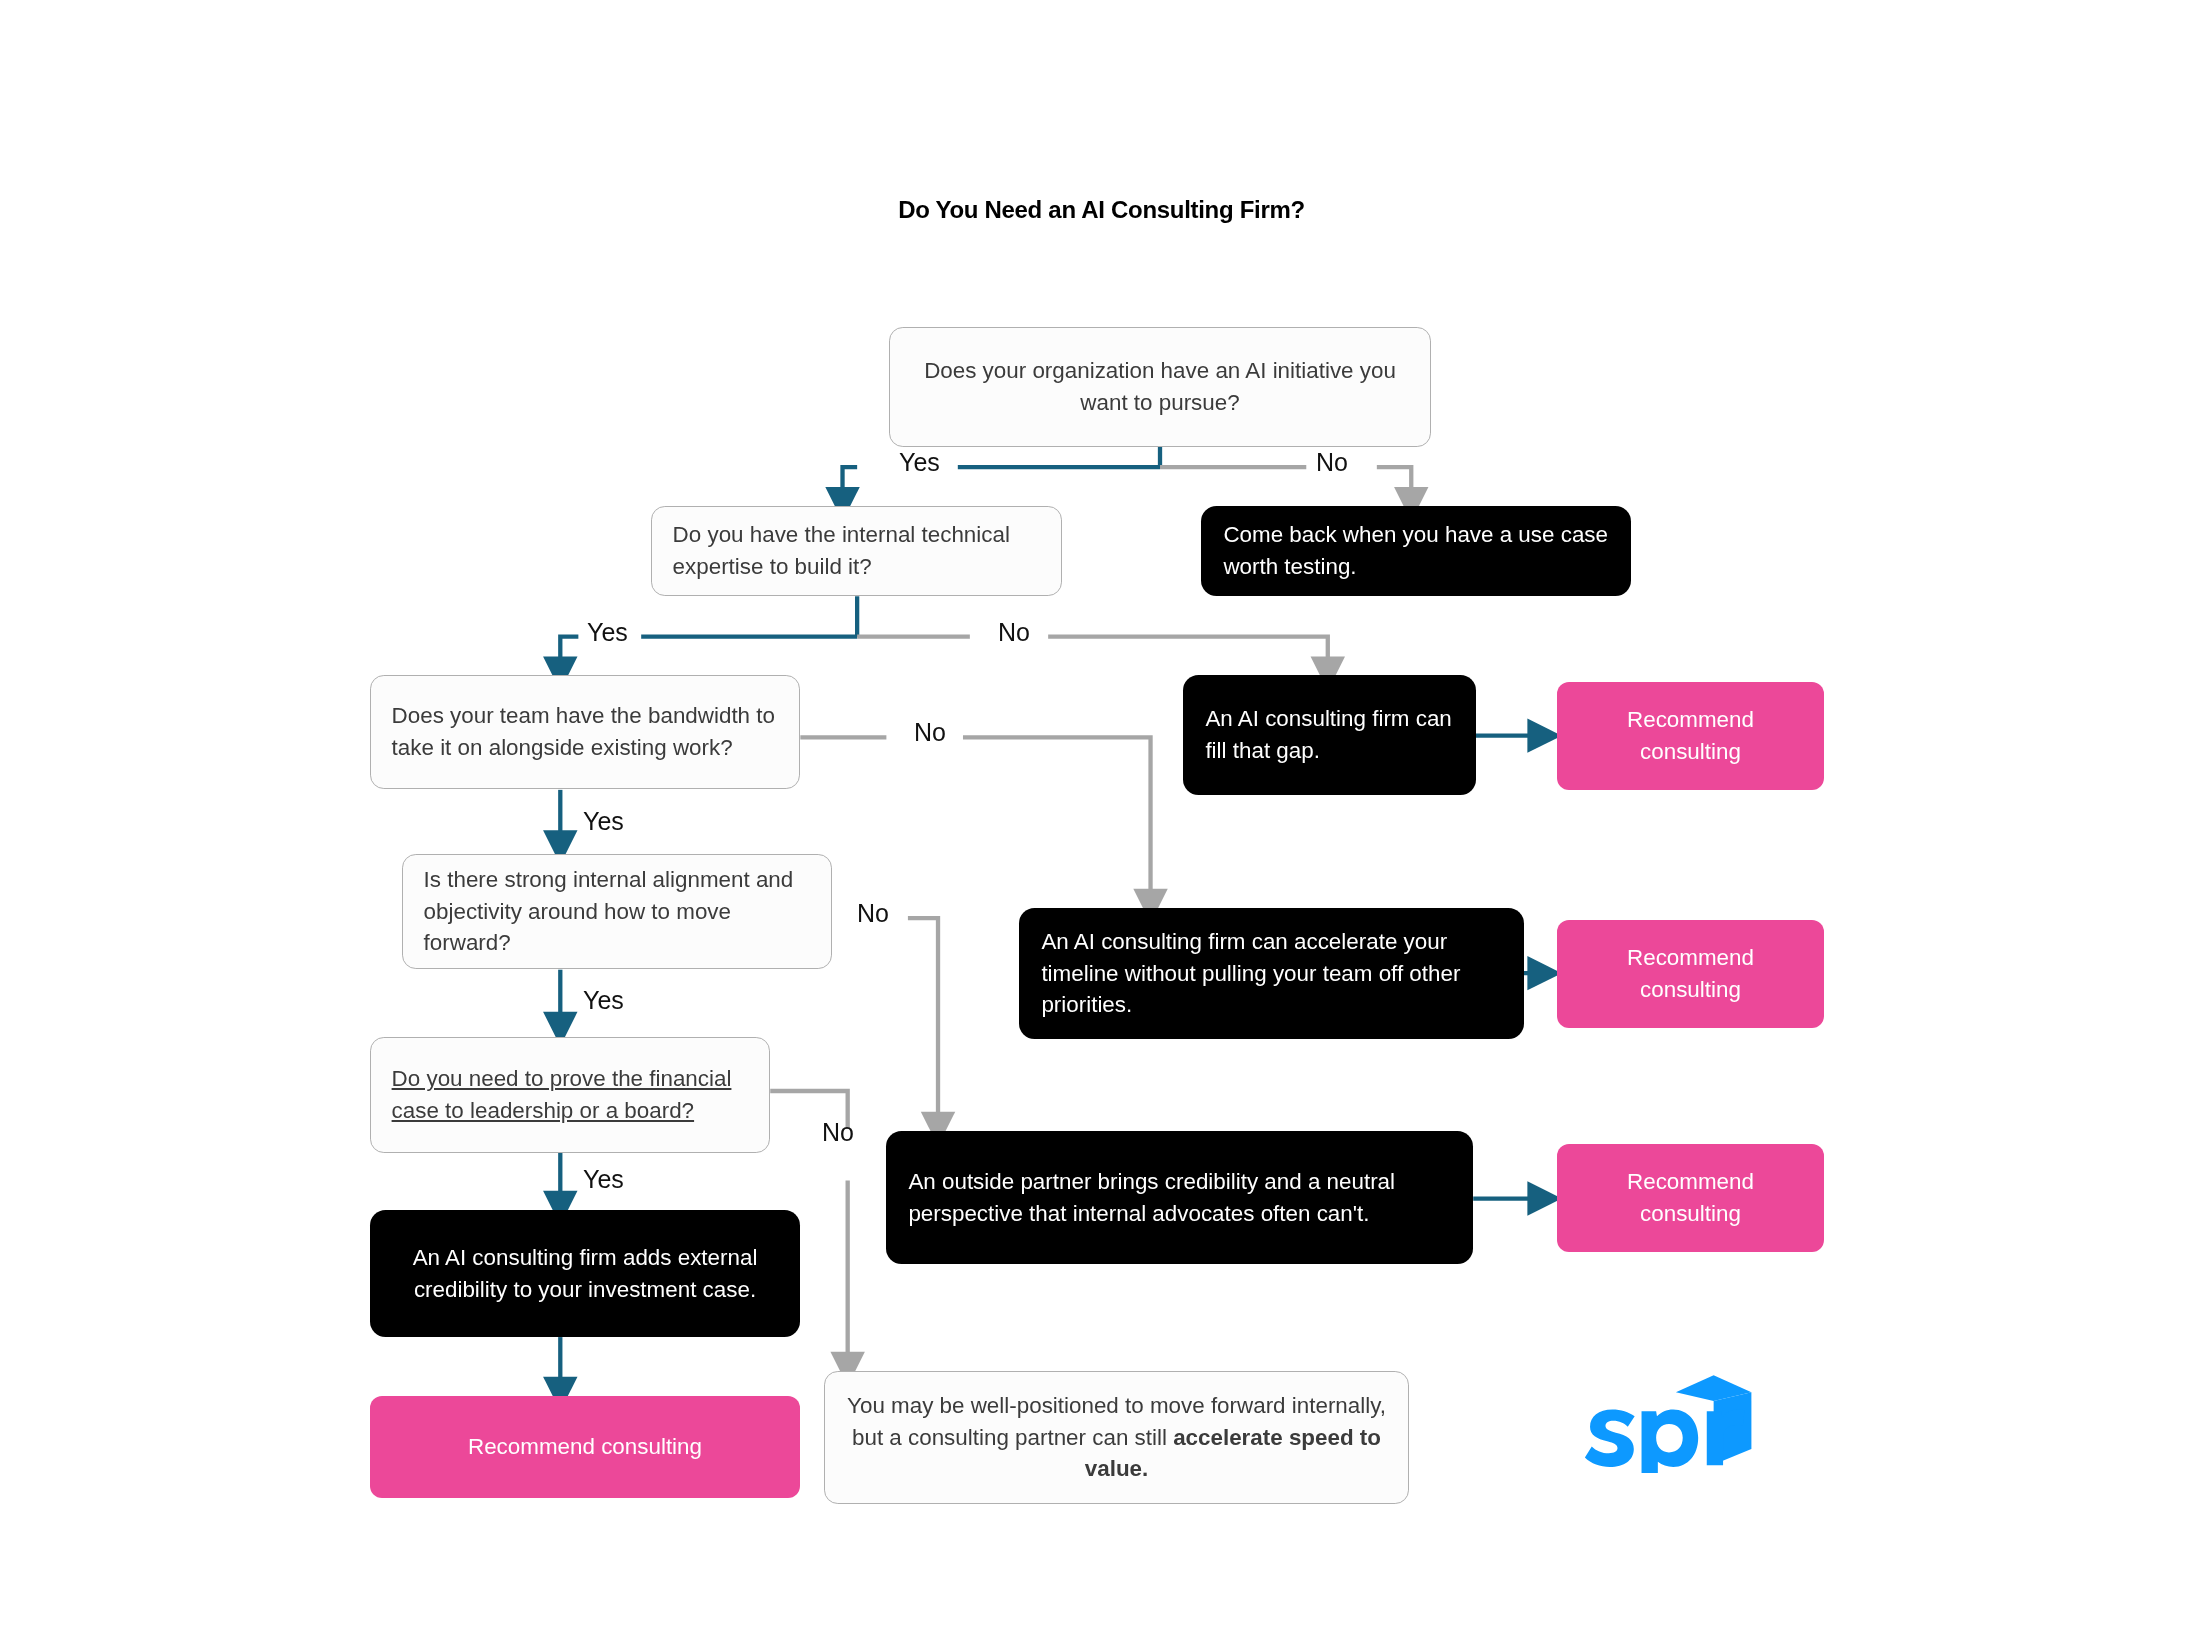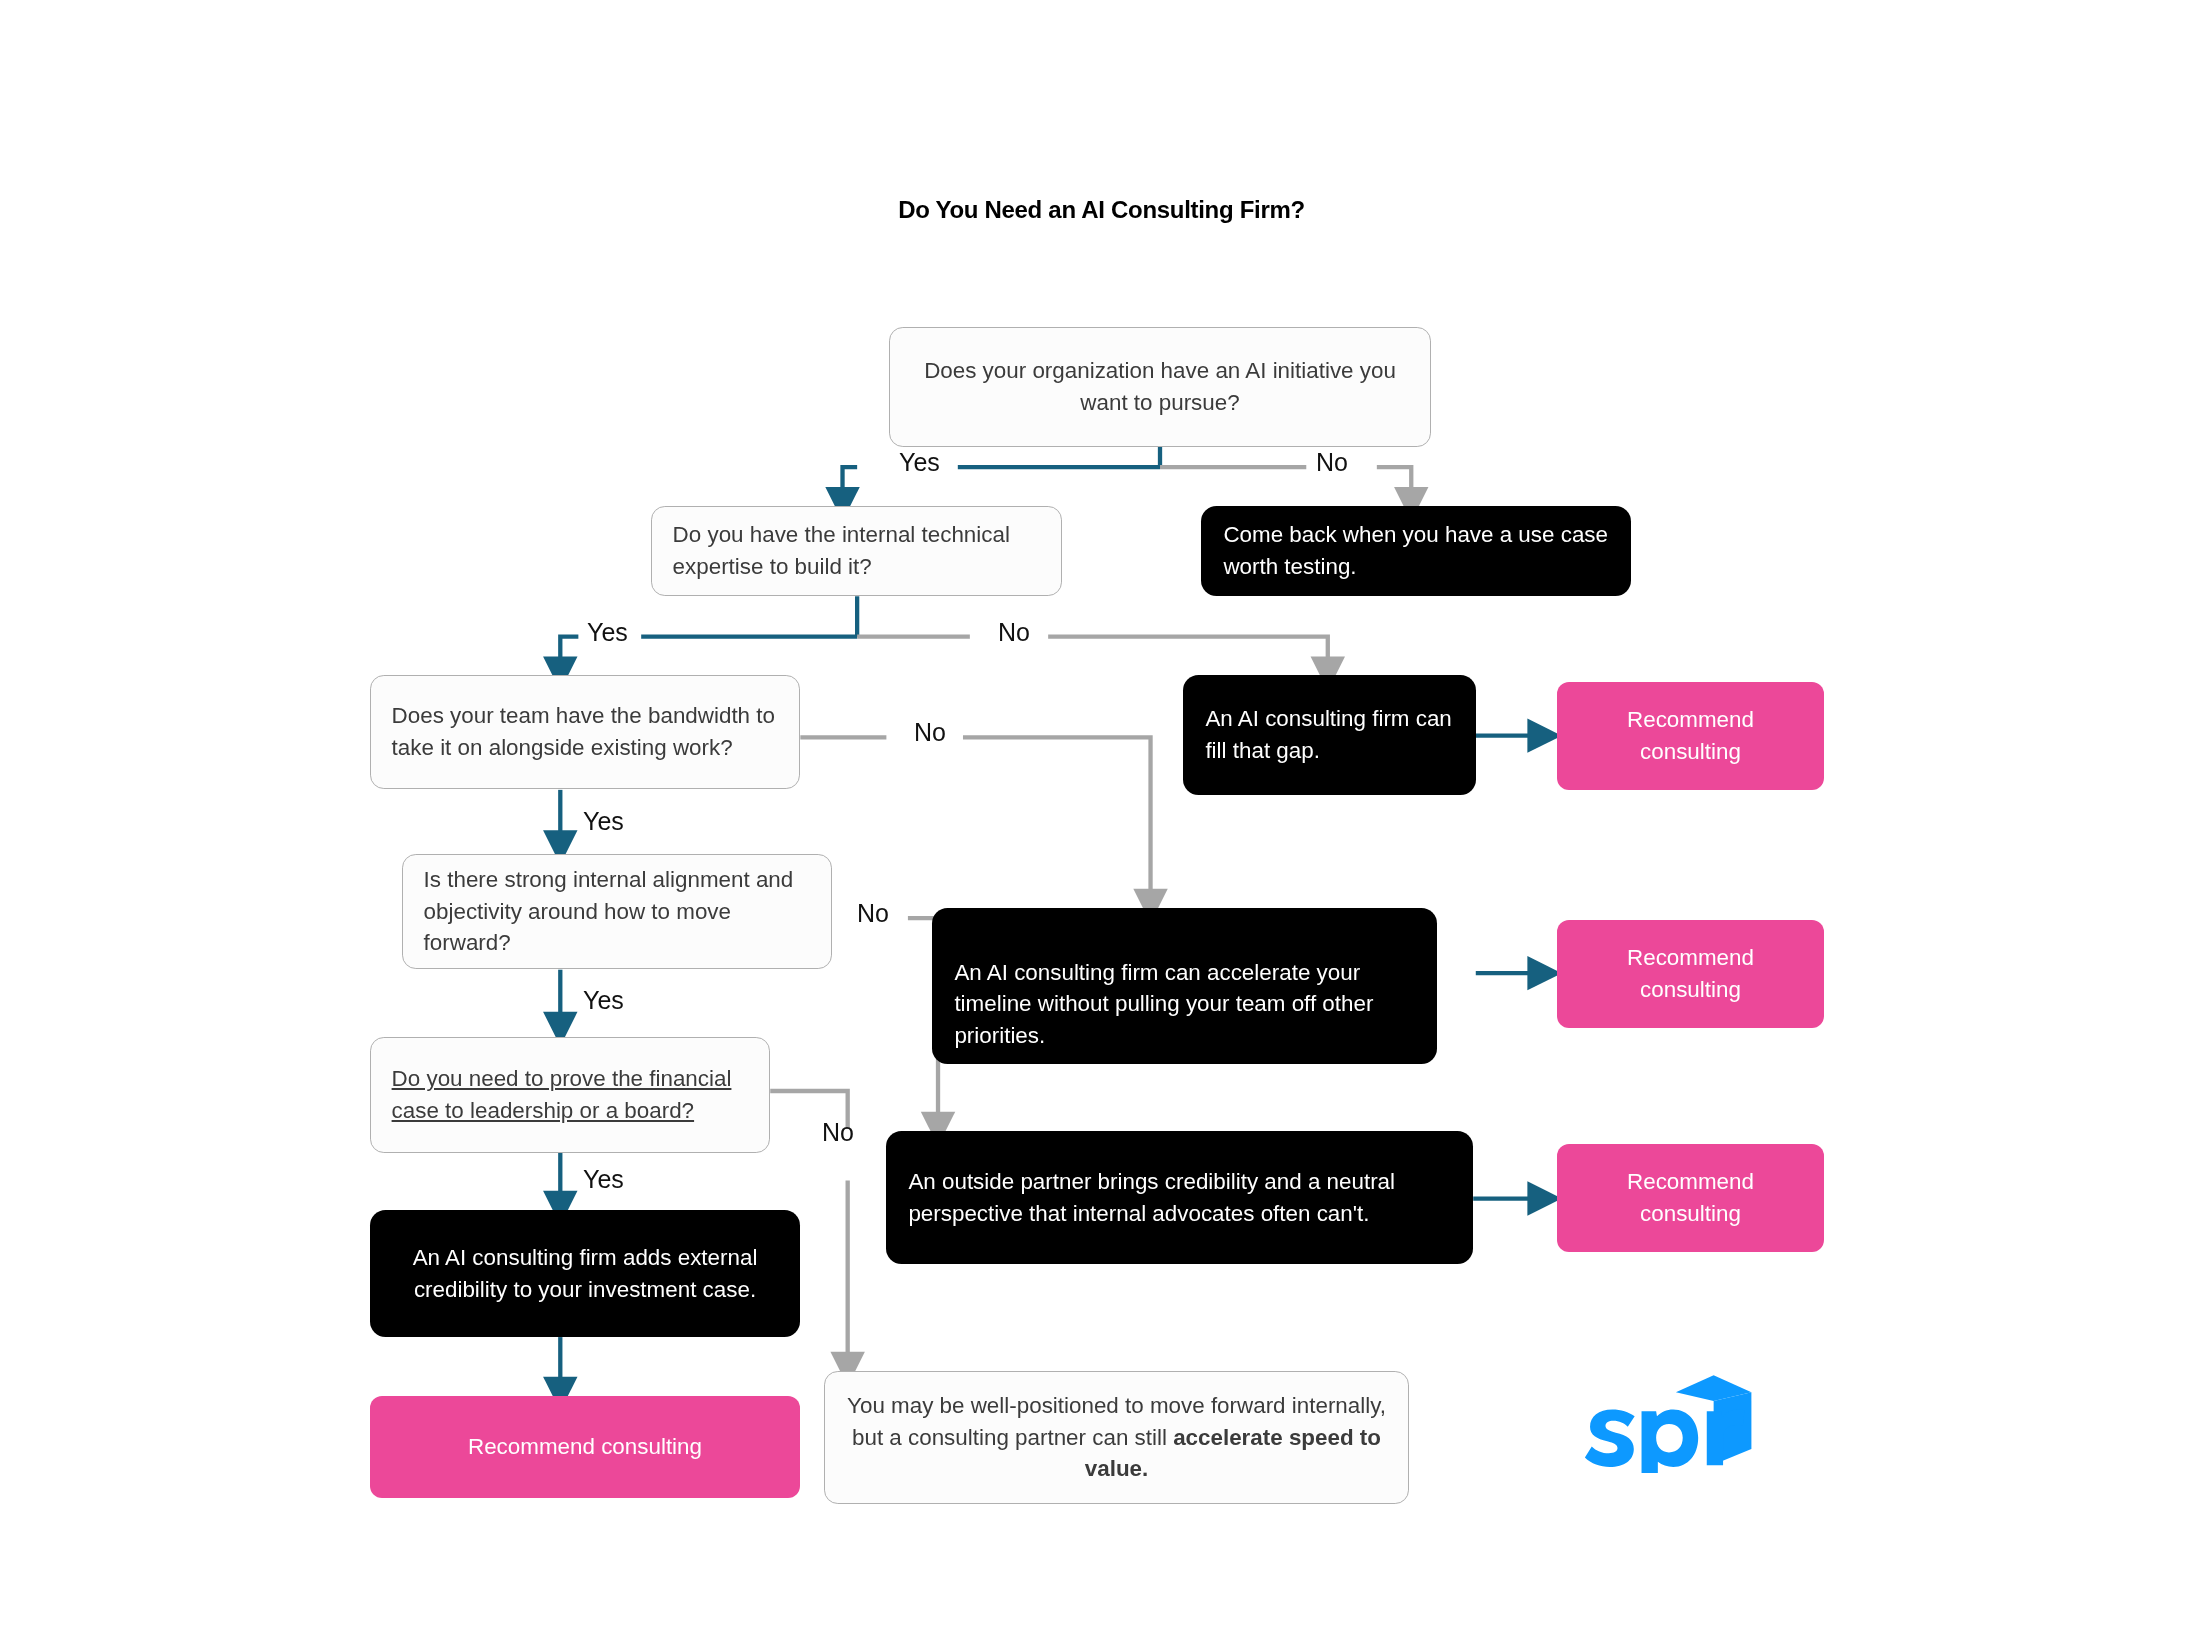--- a/index.html
+++ b/index.html
@@ -183,21 +183,21 @@
   </div>
 
   <div class="node bright" style="left:1557px; top:682px; width:267px; height:108px;">
     <span>Recommend consulting</span>
   </div>
 
   <div class="node decision" style="left:370px; top:854px; width:430px; height:115px;margin-left:32px;">
     <span>Is there strong internal alignment and objectivity around how to move forward?</span>
   </div>
 
-  <div class="node dark" style="left:932px; top:908px; width:505px; height:156px;align-items:flex-end;">
+  <div class="node dark" style="left:1019px; top:908px; width:505px; height:131px;">
     <span>An AI consulting firm can accelerate your timeline without pulling your team off other priorities.</span>
   </div>
 
   <div class="node bright" style="left:1557px; top:920px; width:267px; height:108px;">
     <span>Recommend consulting</span>
   </div>
 
   <div class="node decision" style="left:370px; top:1037px; width:400px; height:116px;text-decoration:underline;">
     <span>Do you need to prove the financial case to leadership or a board?</span>
   </div>

